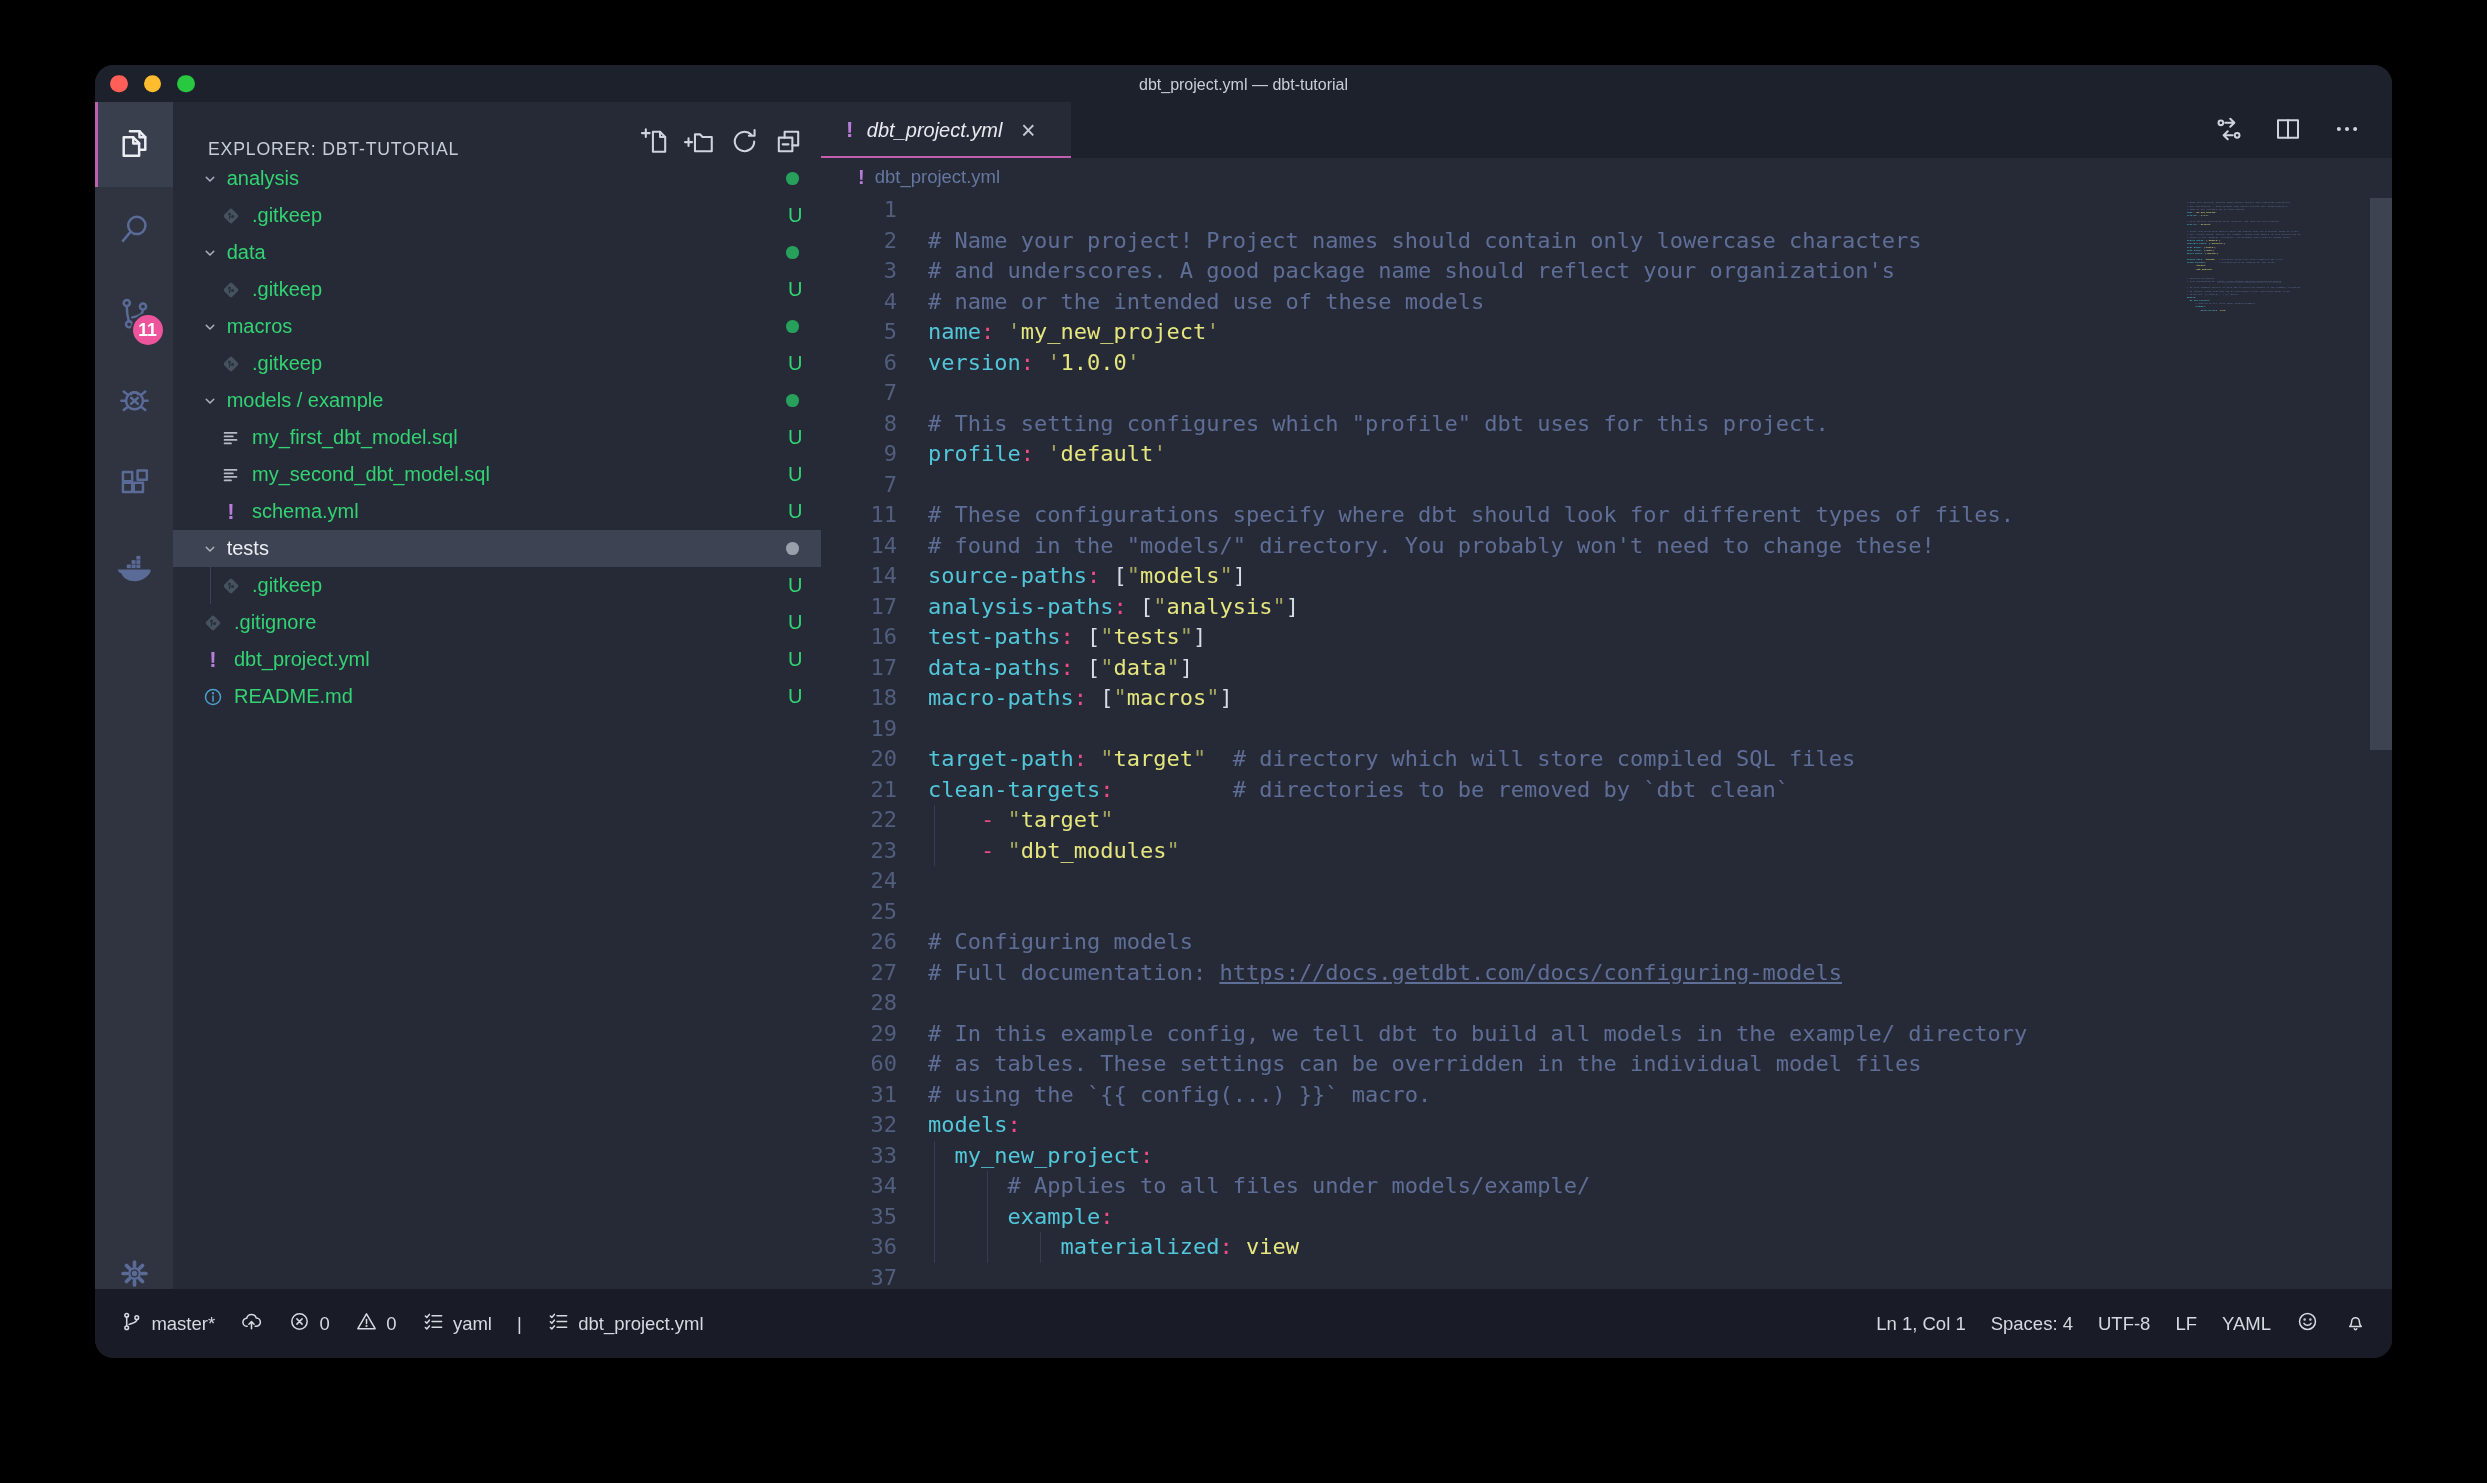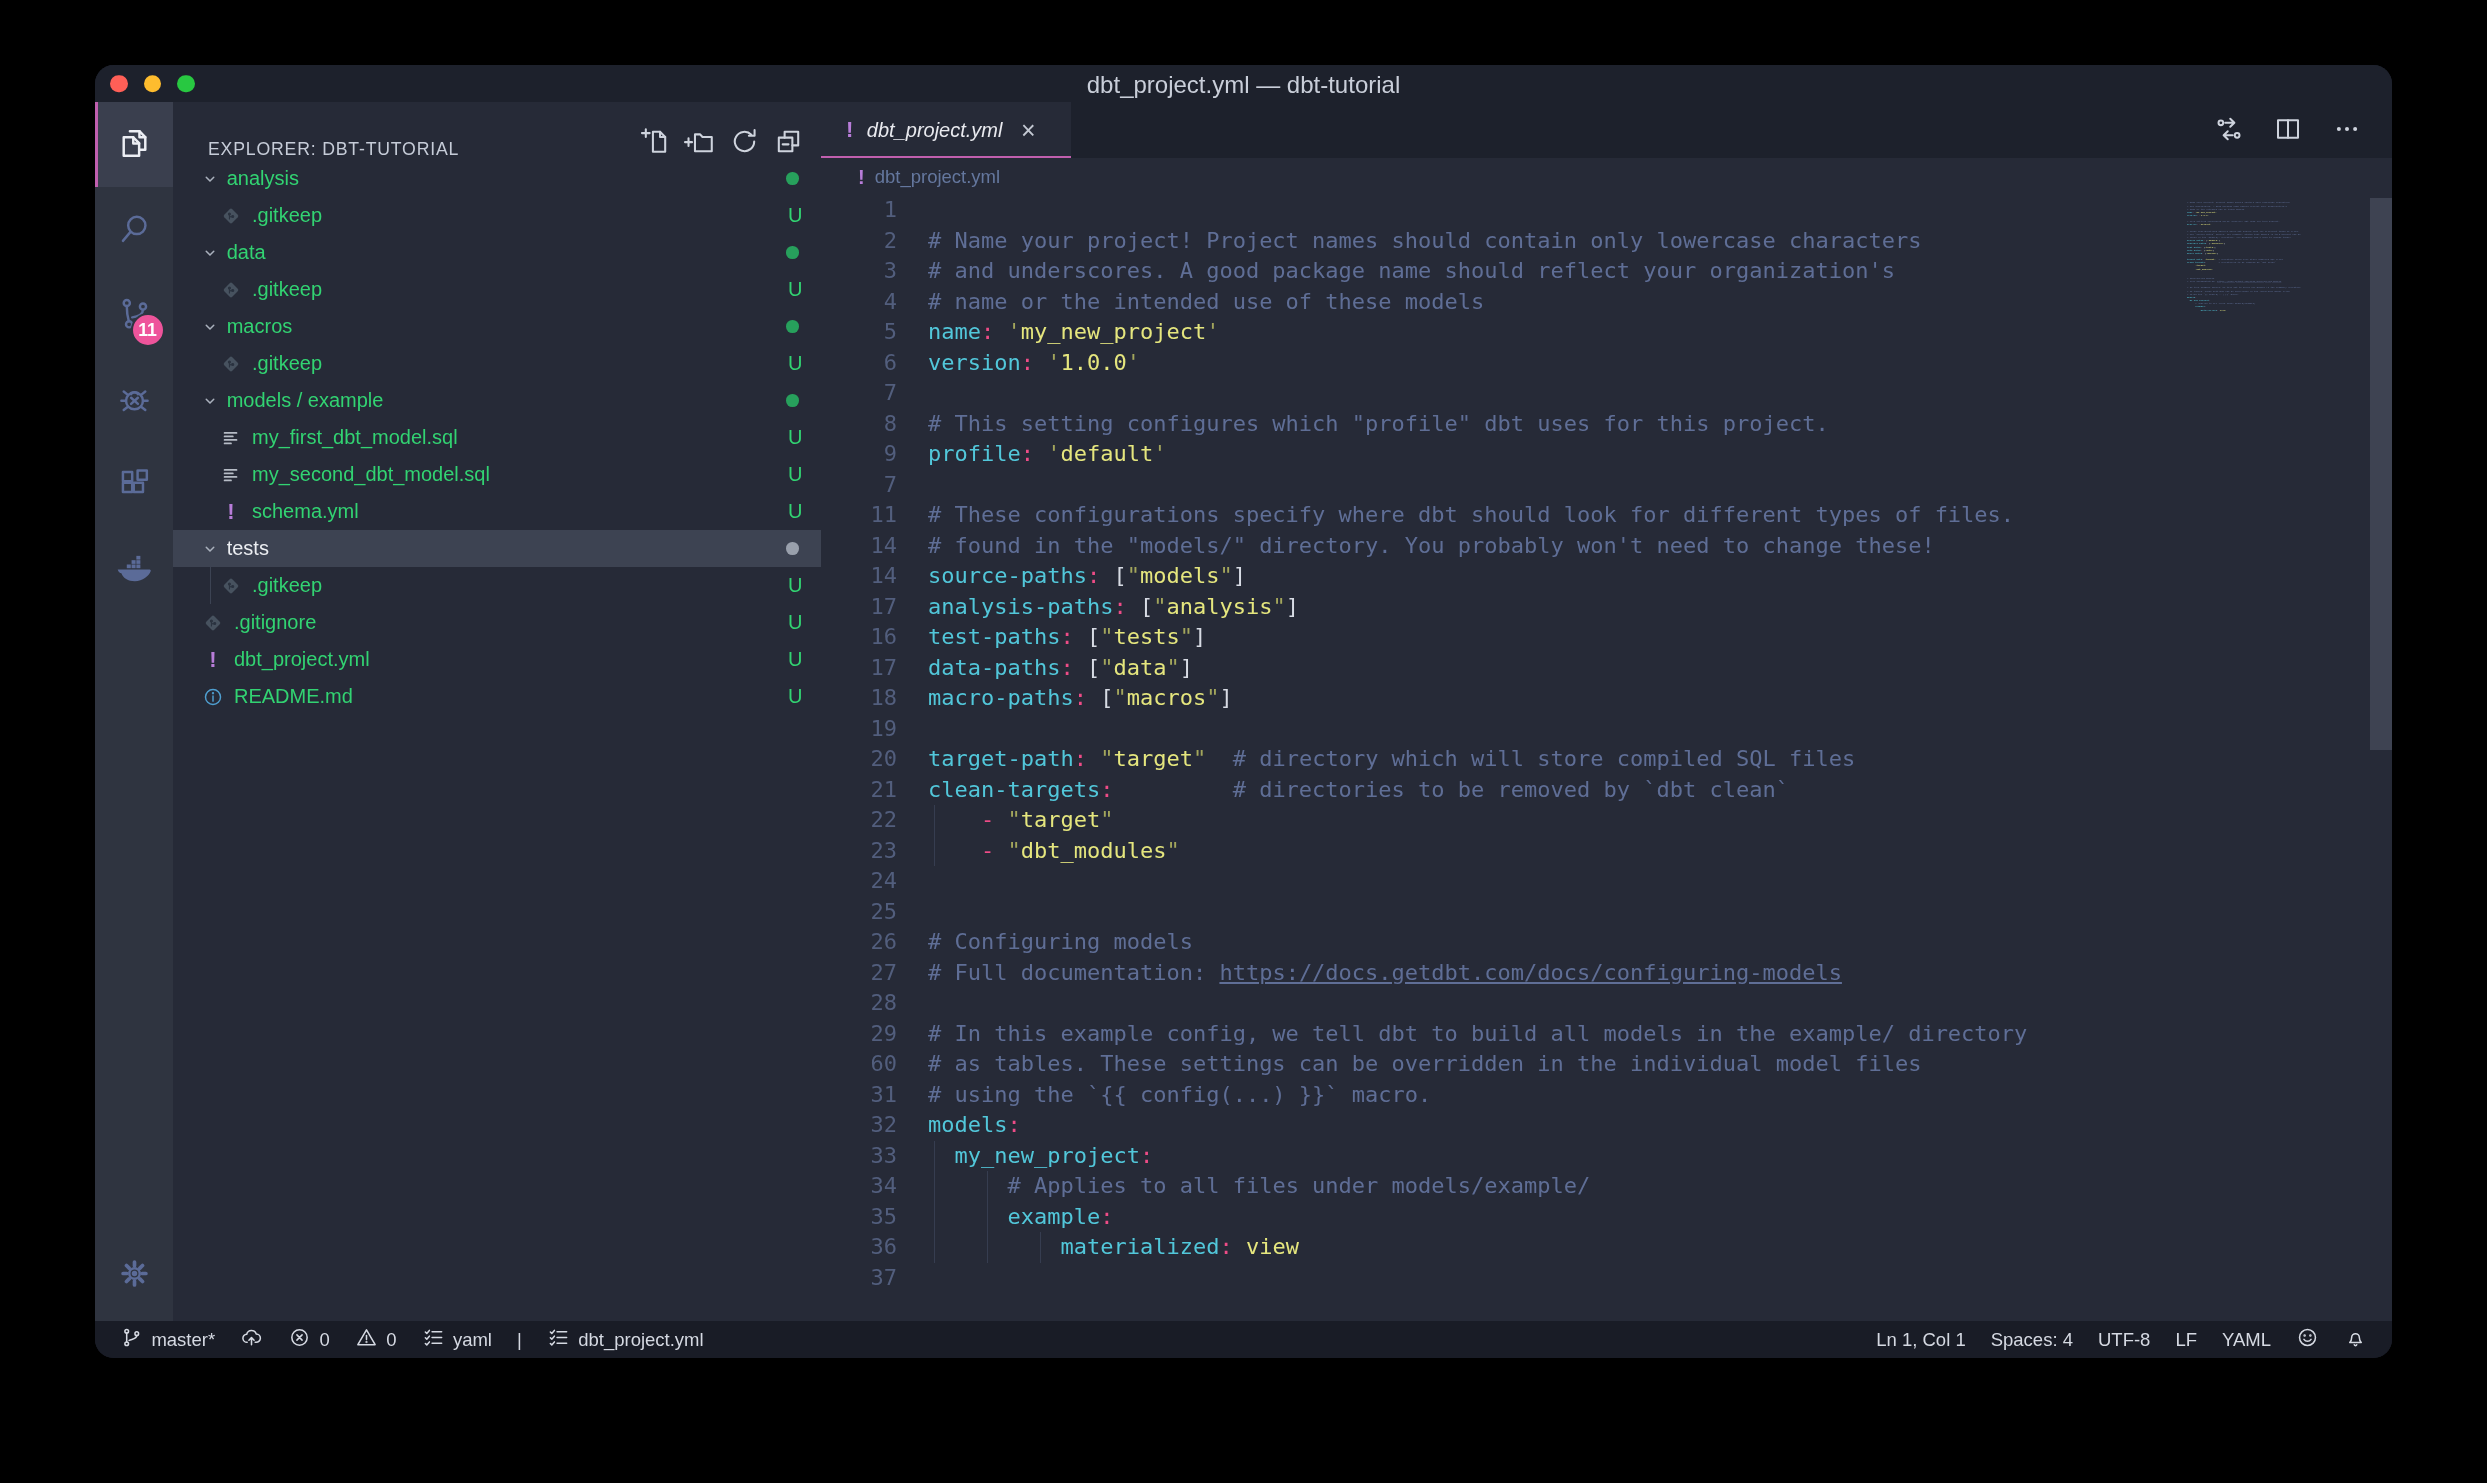--- a/index.html
+++ b/index.html
@@ -5,21 +5,21 @@
   html,body{margin:0;padding:0;background:#000;}
   .canvas{position:relative;width:2487px;height:1484px;background:#000;overflow:hidden;
           font-family:"Liberation Sans",sans-serif;}
   .window{position:absolute;left:95px;top:65px;width:2297px;height:1293px;background:#1d212c;
           border-radius:18.5px;overflow:hidden;box-shadow:0 34px 76px rgba(0,0,0,.8);}
   
   .titlebar{position:relative;height:37px;background:#1d212c;}
   .traffic{position:absolute;left:15px;top:50%;transform:translateY(-50%);display:flex;gap:16px;}
   .traffic span{width:17.7px;height:17.7px;border-radius:50%;display:block;}
   .title{position:absolute;left:0;right:0;top:0;height:37px;line-height:39px;text-align:center;
-         color:#c9ced9;font-size:24px;}
+         color:#c9ced9;font-size:16px;}
   
   .main{position:absolute;top:37px;bottom:37px;left:0;right:0;display:flex;}
   .activitybar{width:78px;background:#2f3440;position:relative;flex:none;}
   .ab-item{width:78px;height:85px;display:flex;align-items:center;justify-content:center;
            color:#5b6b98;position:relative;cursor:pointer;}
   .ab-item.active{background:#3a3f4e;color:#eceef4;}
   .ab-item.active::before{content:"";position:absolute;left:0;top:0;bottom:0;width:3.4px;background:#c05fae;}
   .ab-item svg{width:37px;height:37px;}
   .ab-badge{position:absolute;right:8.4px;bottom:10px;min-width:34px;height:34px;border-radius:17px;
             background:#ee549b;color:#fff;font-size:17.7px;font-weight:bold;display:flex;
@@ -68,21 +68,21 @@
   .tok-c{color:#5f6e96;} .tok-k{color:#52c7da;} .tok-p{color:#ee4c87;}
   .tok-s{color:#e5e67e;} .tok-q{color:#a3a65c;} .tok-b{color:#d7dbe4;}
   .tok-w{color:#cfd4e0;} .tok-u{color:#5f6e96;text-decoration:underline;}
   .minimap{position:absolute;left:1366px;top:2.5px;width:169px;overflow:hidden;}
   .minimap-inner{transform:scale(0.1033);transform-origin:0 0;white-space:pre;width:6745px;
                  font-family:"DejaVu Sans Mono","Liberation Mono",monospace;font-size:22px;}
   .mm-line{height:30.5px;line-height:30.5px;}
   .vscroll{position:absolute;right:0;top:2.5px;width:22px;height:552px;background:rgba(125,133,155,.28);}
   
   .statusbar{position:absolute;left:0;right:0;bottom:0;height:37px;background:#191c26;
-             display:flex;align-items:center;justify-content:space-between;padding:0 25px;
+             display:flex;align-items:center;justify-content:space-between;padding:16px 25px;
              color:#d5d9e2;font-size:18.5px;}
   .st-group{display:flex;align-items:center;gap:25px;}
   .st-item{display:flex;align-items:center;gap:8.4px;cursor:pointer;white-space:nowrap;}
   .st-item svg{width:23px;height:23px;}
 </style>
 </head>
 <body>
 
 <div class="canvas">
   <div class="window">

